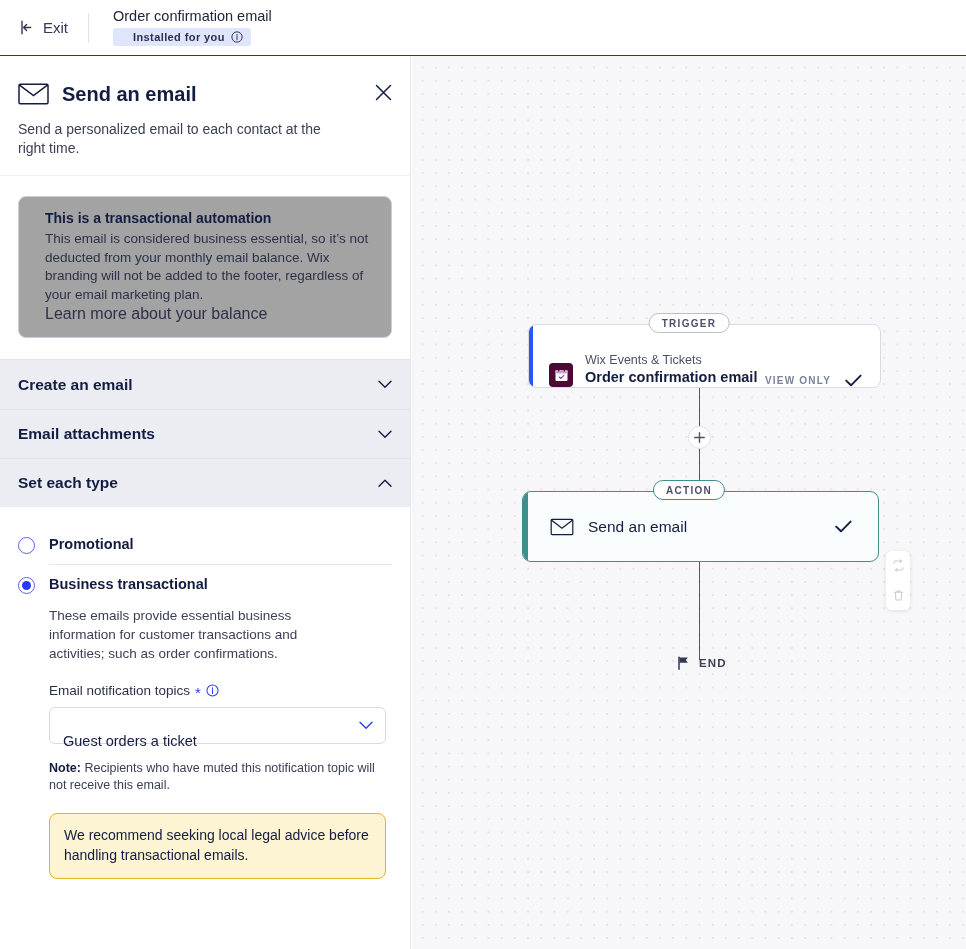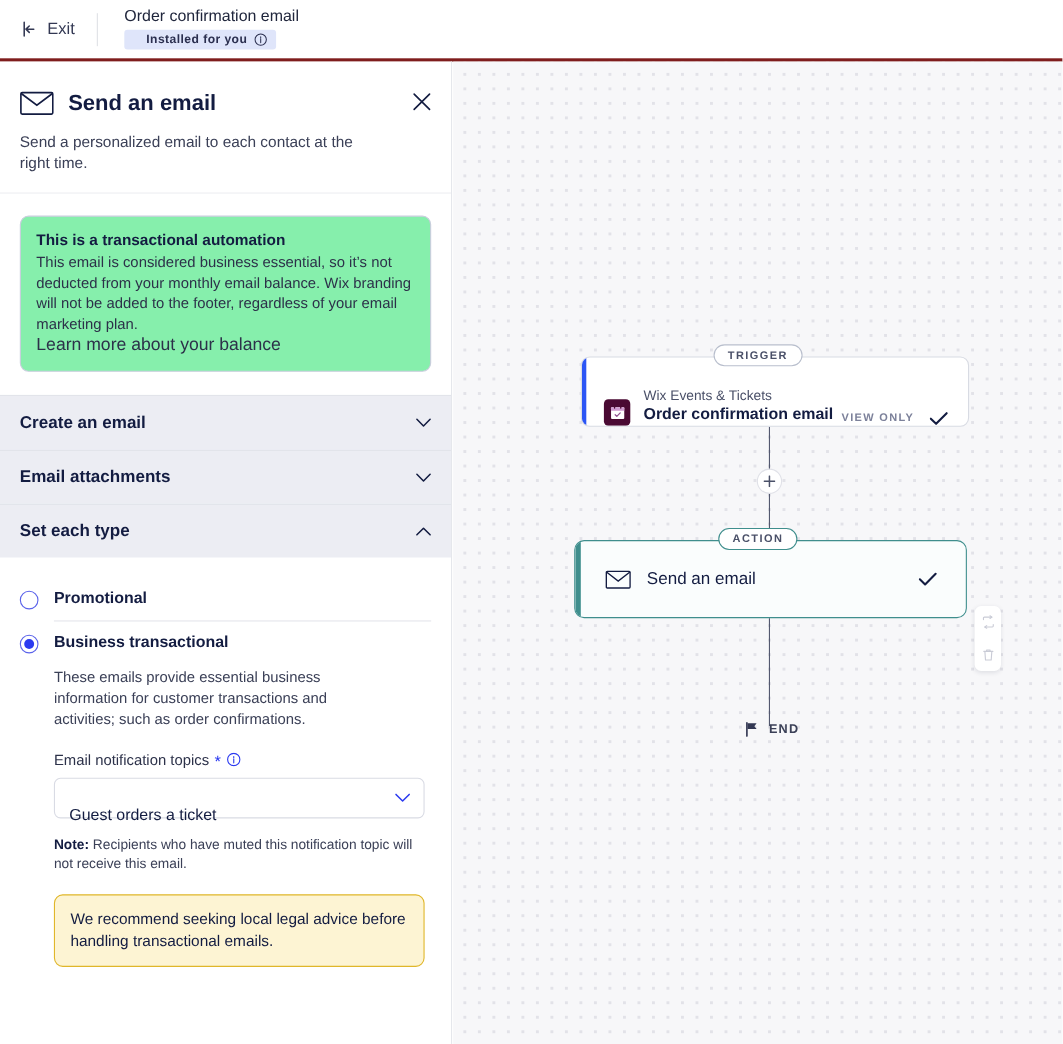--- a/index.html
+++ b/index.html
@@ -10,21 +10,21 @@
     color: #162d3d;
     overflow: hidden;
   }
   body { position: relative; }
 
   
   #topbar {
     position: absolute; top: 0; left: 0;
     width: 966px; height: 56px;
     background: #ffffff;
-    border-bottom: 3px solid #7f1d1d;
+    border-bottom: 1px solid #7f1d1d;
     display: flex; align-items: center;
   }
   #exit-btn {
     display: flex; align-items: center; gap: 8px;
     margin-left: 18px; cursor: pointer;
     color: #333853; font-size: 15px;
   }
   #exit-btn .ic { display: flex; align-items: center; }
   #topbar-divider {
     width: 1px; height: 30px; background: #dfe1e6;
@@ -56,24 +56,24 @@
     position: absolute; top: 28px; right: 18px;
     cursor: pointer; line-height: 0;
   }
   #panel-sub {
     margin-top: 14px; font-size: 14px; color: #3b4057;
     line-height: 1.33; max-width: 330px;
   }
 
   #info-box {
     margin: 20px 18px 0 18px;
-    background: #86efac;
+    background: #a3a3a3;
     border: 1px solid #c9cddd;
     border-radius: 8px;
-    padding: 13px 14px 14px 14px;
+    padding: 13px 14px 14px 26px;
   }
   #info-box h4 { font-size: 14px; color: #131c41; margin-bottom: 4px; }
   #info-box p { font-size: 13.5px; color: #2c3149; line-height: 1.37; }
   #info-link {
     display: inline-block; margin-top: 1px;
     font-size: 16px; color: #2c3149;
     cursor: pointer;
   }
 
   .acc-section {

